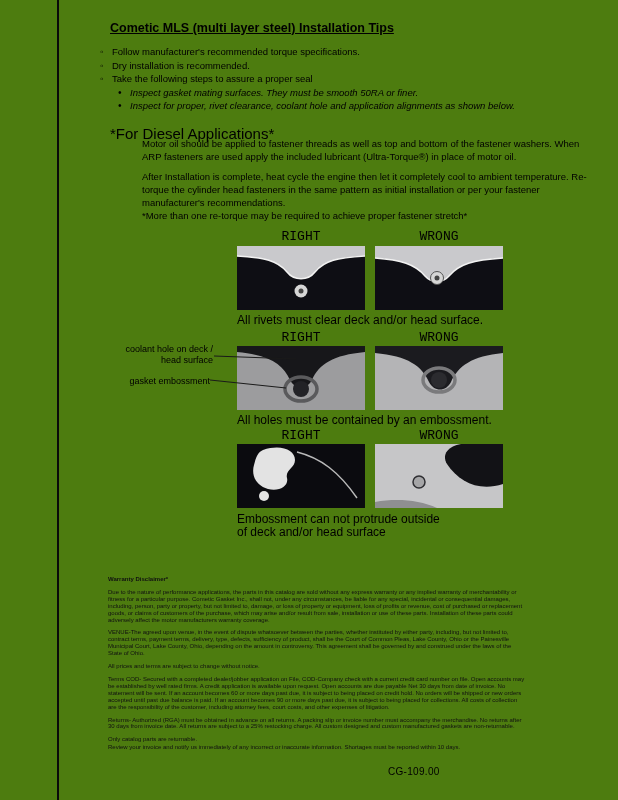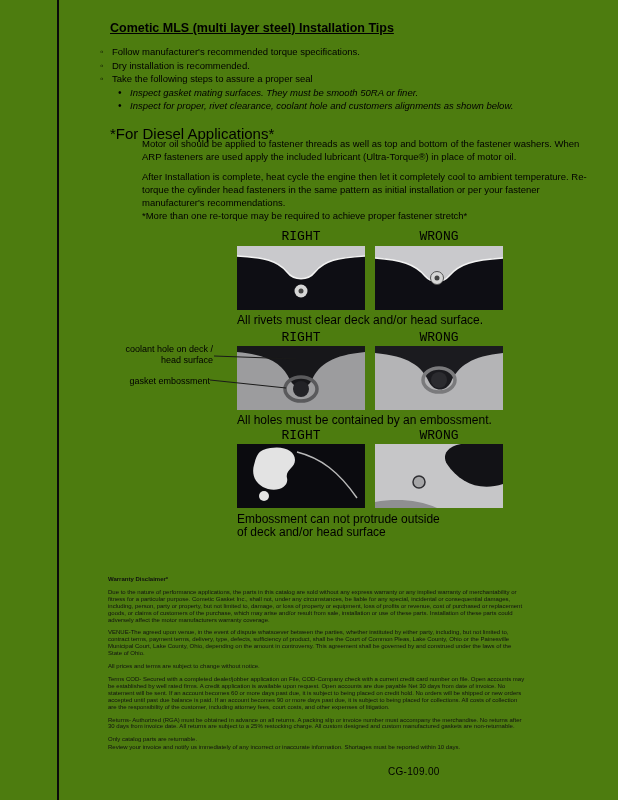--- a/index.html
+++ b/index.html
@@ -75,21 +75,21 @@
     <div class="tip-row">
       <span class="glyph open"></span>
       <span>Take the following steps to assure a proper seal</span>
     </div>
     <div class="tip-row sub">
       <span class="glyph solid"></span>
       <span>Inspect gasket mating surfaces.  They must be smooth 50RA or finer.</span>
     </div>
     <div class="tip-row sub">
       <span class="glyph solid"></span>
-      <span>Inspect for proper, rivet clearance, coolant hole and customers alignments as shown below.</span>
+      <span>Inspect for proper, rivet clearance, coolant hole and application alignments as shown below.</span>
     </div>
   </div>
 
   <h2 class="diesel-heading">*For Diesel Applications*</h2>
   <p class="para p1">Motor oil should be applied to fastener threads as well as top and bottom of the fastener washers. When ARP fasteners are used apply the included lubricant (Ultra-Torque®) in place of motor oil.</p>
   <p class="para p2">After Installation is complete, heat cycle the engine then let it completely cool to ambient temperature. Re-torque the cylinder head fasteners in the same pattern as initial installation or per your fastener manufacturer's recommendations.</p>
   <p class="para p3">*More than one re-torque may be required to achieve proper fastener stretch*</p>
 
   <div class="col-label c-left t1">RIGHT</div>
   <div class="col-label c-right t1">WRONG</div>

